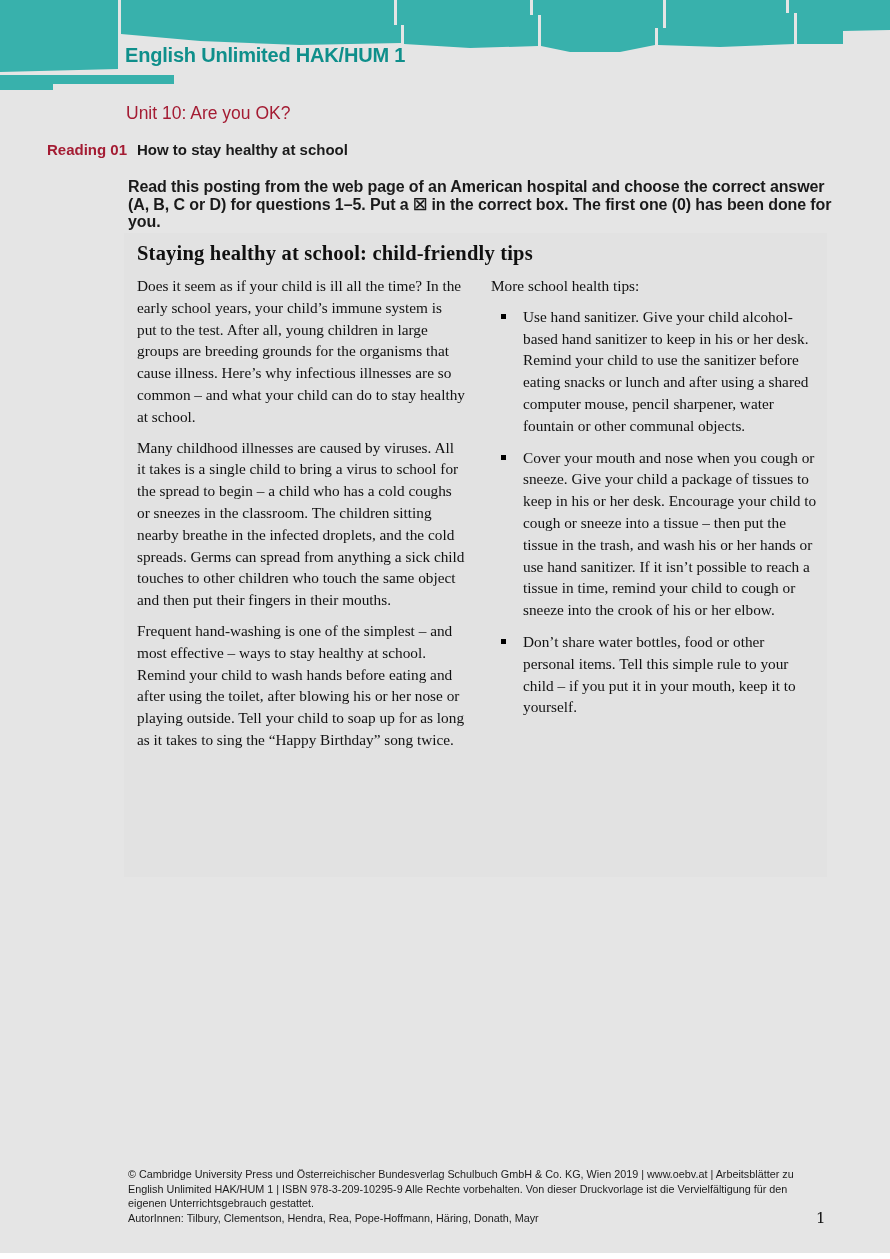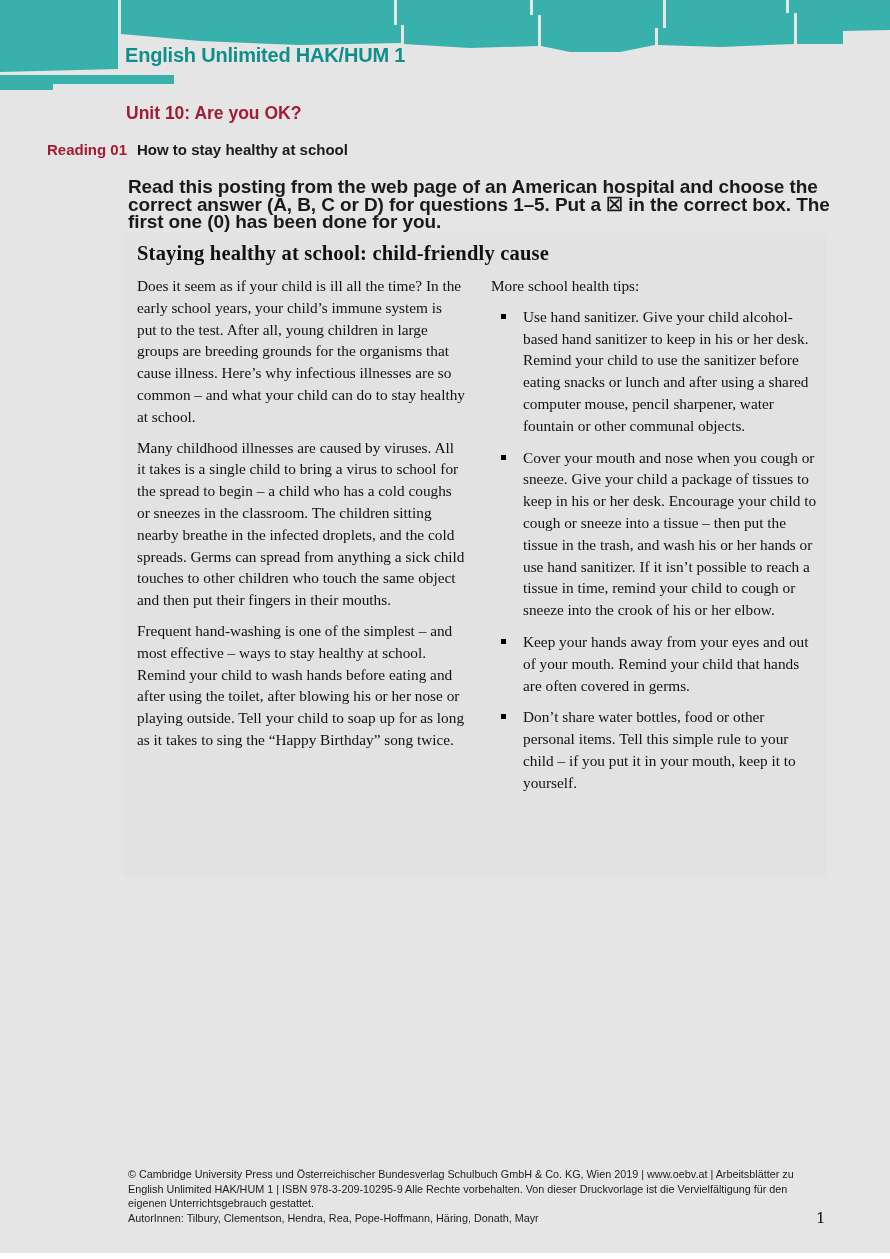--- a/index.html
+++ b/index.html
@@ -12,31 +12,31 @@
   .banner-svg { position:absolute; left:0; top:0; width:890px; height:95px; display:block; }
   .banner-svg path { fill:#38b1ac; }
   .banner-title {
     position:absolute; left:125px; top:44px;
     font-size:20px; font-weight:bold; letter-spacing:-0.2px;
     color:#0f8f8b; white-space:nowrap;
   }
   
   .unit-title {
     position:absolute; left:126px; top:103px;
-    font-size:17.5px; font-weight:bold; color:#a41c33; white-space:nowrap;
+    font-size:17.5px; font-weight:normal; color:#a41c33; white-space:nowrap;
   }
   .reading-row {
     position:absolute; left:47px; top:141px;
     font-size:15px; font-weight:bold; white-space:nowrap;
   }
   .reading-label { color:#a41c33; margin-right:10px; }
   .reading-title { color:#1a1a1a; }
   .instructions {
     position:absolute; left:128px; top:178px; width:708px; margin:0;
-    font-size:19px; font-weight:bold; line-height:17.6px; letter-spacing:-0.1px;
+    font-size:16px; font-weight:bold; line-height:17.6px; letter-spacing:-0.1px;
     color:#1a1a1a;
   }
   
   .article-box {
     position:absolute; left:124px; top:233px; width:703px; height:644px;
     background:#e2e2e2; box-sizing:border-box; padding:6px 8px 0 13px;
     overflow:hidden;
   }
   .article-title {
     margin:3px 0 10px 0;
@@ -86,21 +86,21 @@
 
   <div class="unit-title">Unit 10: Are you OK?</div>
 
   <div class="reading-row">
     <span class="reading-label">Reading 01</span><span class="reading-title">How to stay healthy at school</span>
   </div>
 
   <p class="instructions">Read this posting from the web page of an American hospital and choose the correct answer (A, B, C or D) for questions 1–5. Put a ☒ in the correct box. The first one (0) has been done for you.</p>
 
   <section class="article-box">
-    <h1 class="article-title">Staying healthy at school: child-friendly cause</h1>
+    <h1 class="article-title">Staying healthy at school: child-friendly tips</h1>
     <div class="columns">
 
       <div class="col">
         <p>Does it seem as if your child is ill all the time? In the early school years, your child’s immune system is put to the test. After all, young children in large groups are breeding grounds for the organisms that cause illness. Here’s why infectious illnesses are so common – and what your child can do to stay healthy at school.</p>
         <p>Many childhood illnesses are caused by viruses. All it takes is a single child to bring a virus to school for the spread to begin – a child who has a cold coughs or sneezes in the classroom. The children sitting nearby breathe in the infected droplets, and the cold spreads. Germs can spread from anything a sick child touches to other children who touch the same object and then put their fingers in their mouths.</p>
         <p>Frequent hand-washing is one of the simplest – and most effective – ways to stay healthy at school. Remind your child to wash hands before eating and after using the toilet, after blowing his or her nose or playing outside. Tell your child to soap up for as long as it takes to sing the “Happy Birthday” song twice.</p>
       </div>
 
       <div class="col">
         <p class="tips-intro">More school health tips:</p>
@@ -108,24 +108,20 @@
         <div class="tip">
           <span class="sq"></span>
           <p>Use hand sanitizer. Give your child alcohol-based hand sanitizer to keep in his or her desk. Remind your child to use the sanitizer before eating snacks or lunch and after using a shared computer mouse, pencil sharpener, water fountain or other communal objects.</p>
         </div>
         <div class="tip">
           <span class="sq"></span>
           <p>Cover your mouth and nose when you cough or sneeze. Give your child a package of tissues to keep in his or her desk. Encourage your child to cough or sneeze into a tissue – then put the tissue in the trash, and wash his or her hands or use hand sanitizer. If it isn’t possible to reach a tissue in time, remind your child to cough or sneeze into the crook of his or her elbow.</p>
         </div>
         <div class="tip">
           <span class="sq"></span>
-          <p>Keep your hands away from your eyes and out of your mouth. Remind your child that hands are often covered in germs.</p>
-        </div>
-        <div class="tip">
-          <span class="sq"></span>
           <p>Don’t share water bottles, food or other personal items. Tell this simple rule to your child – if you put it in your mouth, keep it to yourself.</p>
         </div>
       </div>
 
     </div>
   </section>
 
   <div class="footer">
     <p>© Cambridge University Press und Österreichischer Bundesverlag Schulbuch GmbH &amp; Co. KG, Wien 2019 | www.oebv.at | Arbeitsblätter zu English Unlimited HAK/HUM 1 | ISBN 978-3-209-10295-9 Alle Rechte vorbehalten. Von dieser Druckvorlage ist die Vervielfältigung für den eigenen Unterrichtsgebrauch gestattet.</p>
     <p>AutorInnen: Tilbury, Clementson, Hendra, Rea, Pope-Hoffmann, Häring, Donath, Mayr</p>

